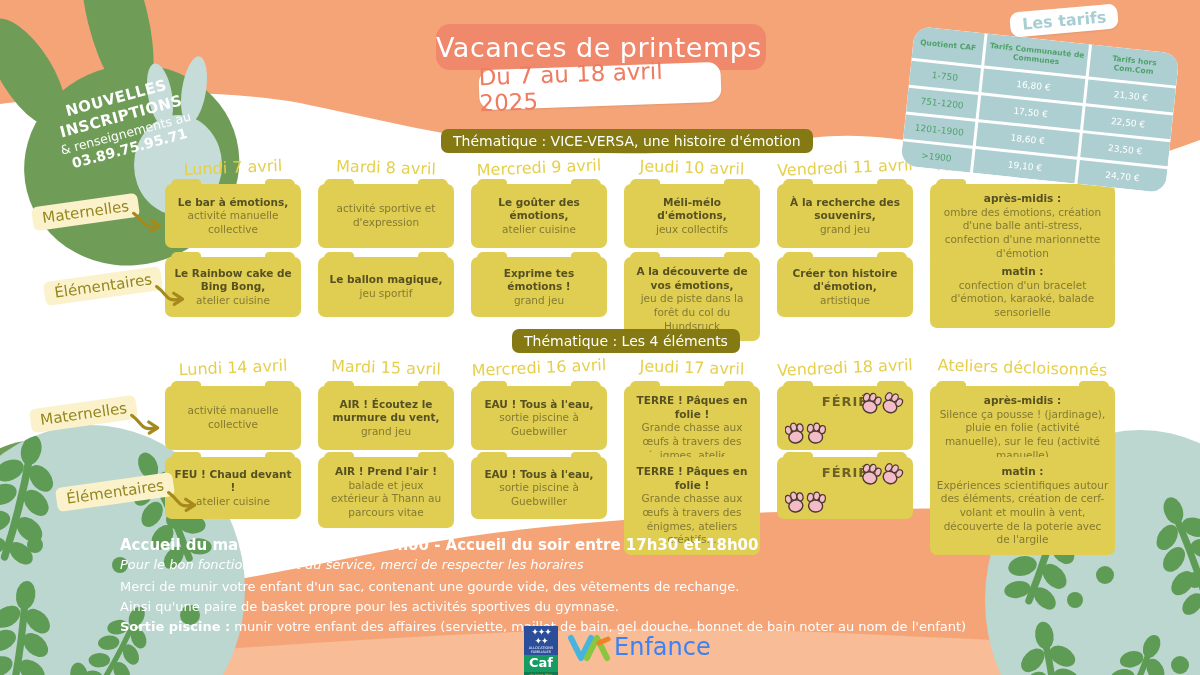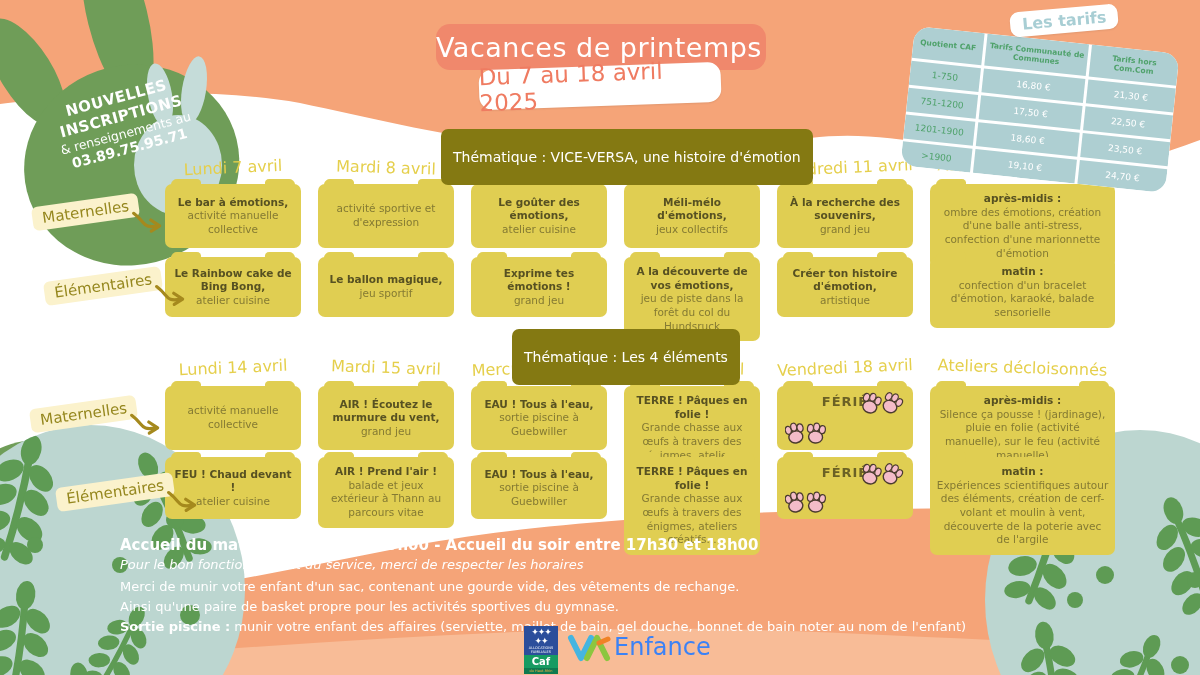--- a/index.html
+++ b/index.html
@@ -11,21 +11,21 @@
   .deco{position:absolute;left:0;top:0;width:1200px;height:675px;pointer-events:none;}
   .title-pill{position:absolute;left:436px;top:24px;width:330px;height:46px;background:#f0886c;
      border-radius:14px;display:flex;align-items:center;justify-content:flex-start;z-index:4;}
   .title-pill span{color:#fff;font-size:27px;letter-spacing:.5px;}
   .subtitle-pill{position:absolute;left:479px;top:66px;width:242px;height:40px;background:#fff;
      border-radius:13px;display:flex;align-items:center;justify-content:center;transform:rotate(-2deg);z-index:4;
      box-shadow:0 1px 2px rgba(0,0,0,.08);}
   .subtitle-pill span{color:#ef7b61;font-size:23px;}
 
   .theme-banner{position:absolute;background:#847912;color:#fff;border-radius:7px;
-     padding:20px 12px;font-size:14px;z-index:4;white-space:nowrap;}
+     padding:4px 12px;font-size:14px;z-index:4;white-space:nowrap;}
   .tb1{left:441px;top:129px;}
   .tb2{left:512px;top:329px;text-align:center;}
 
   
   .bunny-text{position:absolute;left:28px;top:88px;width:190px;transform:rotate(-15deg);
      color:#fff;text-align:center;z-index:3;line-height:1.25;}
   .bt1{font-size:15px;font-weight:bold;letter-spacing:.5px;}
   .bt2{font-size:12.5px;}
   .bt3{font-size:14px;font-weight:bold;}
 
@@ -78,21 +78,21 @@
   .f1{font-size:15px;font-weight:bold;margin-bottom:3px;}
   .f2{font-size:13px;font-style:italic;margin-bottom:7px;}
   .f3,.f4{font-size:13px;margin-bottom:5px;}
   .f5{font-size:13px;}
   .f5 b{font-weight:bold;}
 
   .caf-logo{position:absolute;left:524px;top:626px;width:34px;z-index:5;}
   .caf-blue{background:#2b4e9b;color:#fff;text-align:center;padding:2px 0 1px;}
   .caf-stars{font-size:9px;line-height:1;color:#fff;letter-spacing:-1px;}
   .caf-alloc{font-size:3.5px;line-height:1.2;}
-  .caf-green{background:#169b62;color:#fff;text-align:center;font-size:10px;font-weight:bold;line-height:1.1;padding:1px 0;}
+  .caf-green{background:#169b62;color:#fff;text-align:center;font-size:13px;font-weight:bold;line-height:1.1;padding:1px 0;}
   .caf-sub{background:#0e7a50;color:#ffb340;text-align:center;font-size:3.5px;padding:1px 0;}
   .enfance-logo{position:absolute;left:566px;top:630px;z-index:5;display:flex;align-items:center;gap:2px;}
   .enfance-word{color:#3b82f6;font-size:24px;}
 </style>
 </head>
 <body>
 
 <div class="stage">
 
   <svg class="deco" viewBox="0 0 1200 675">

